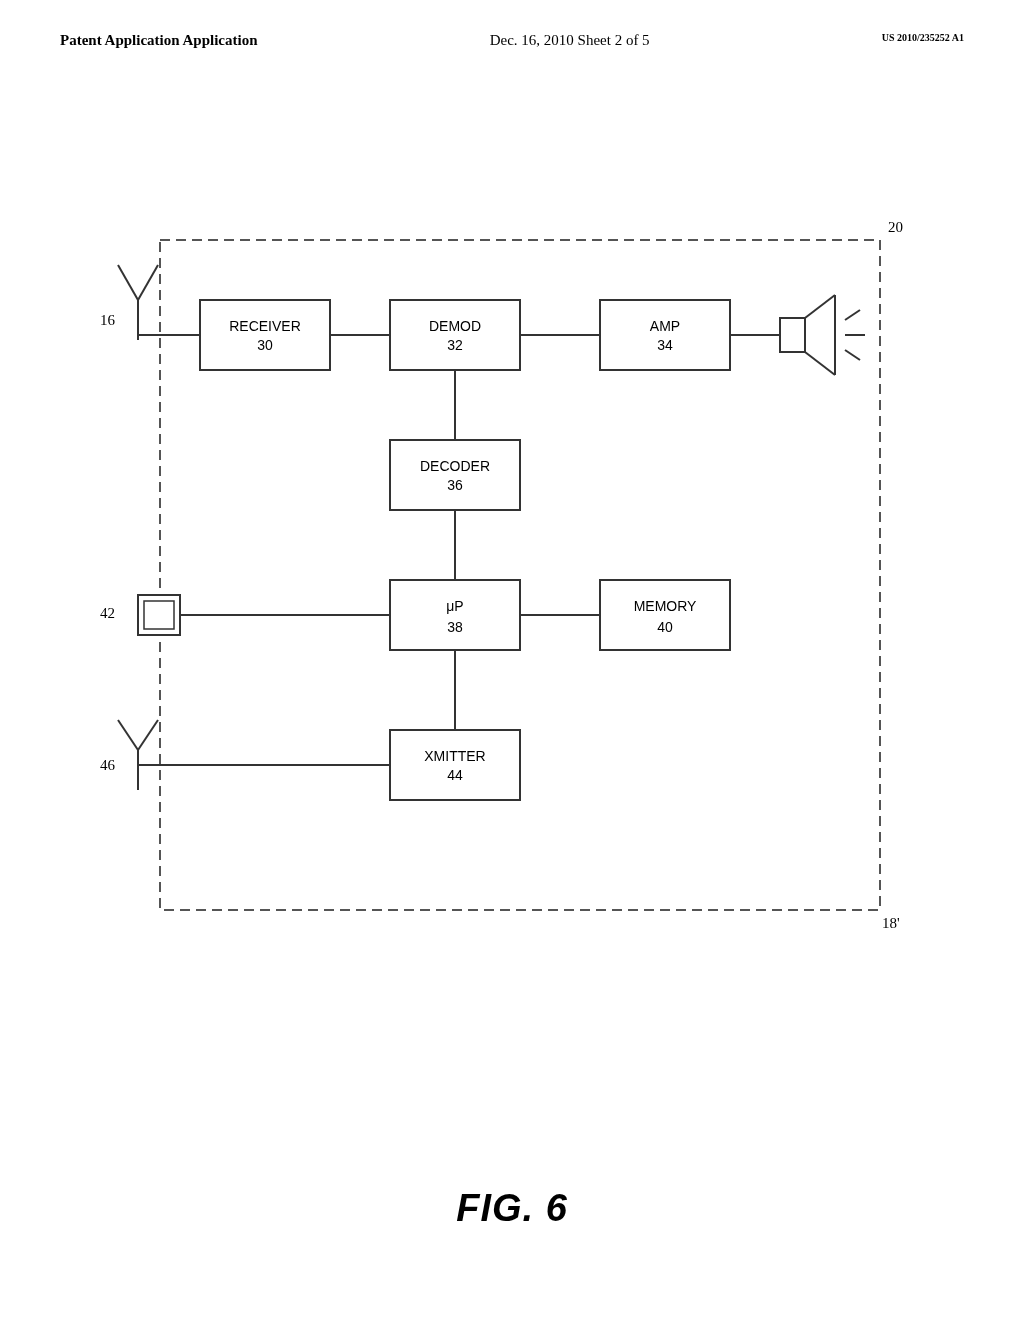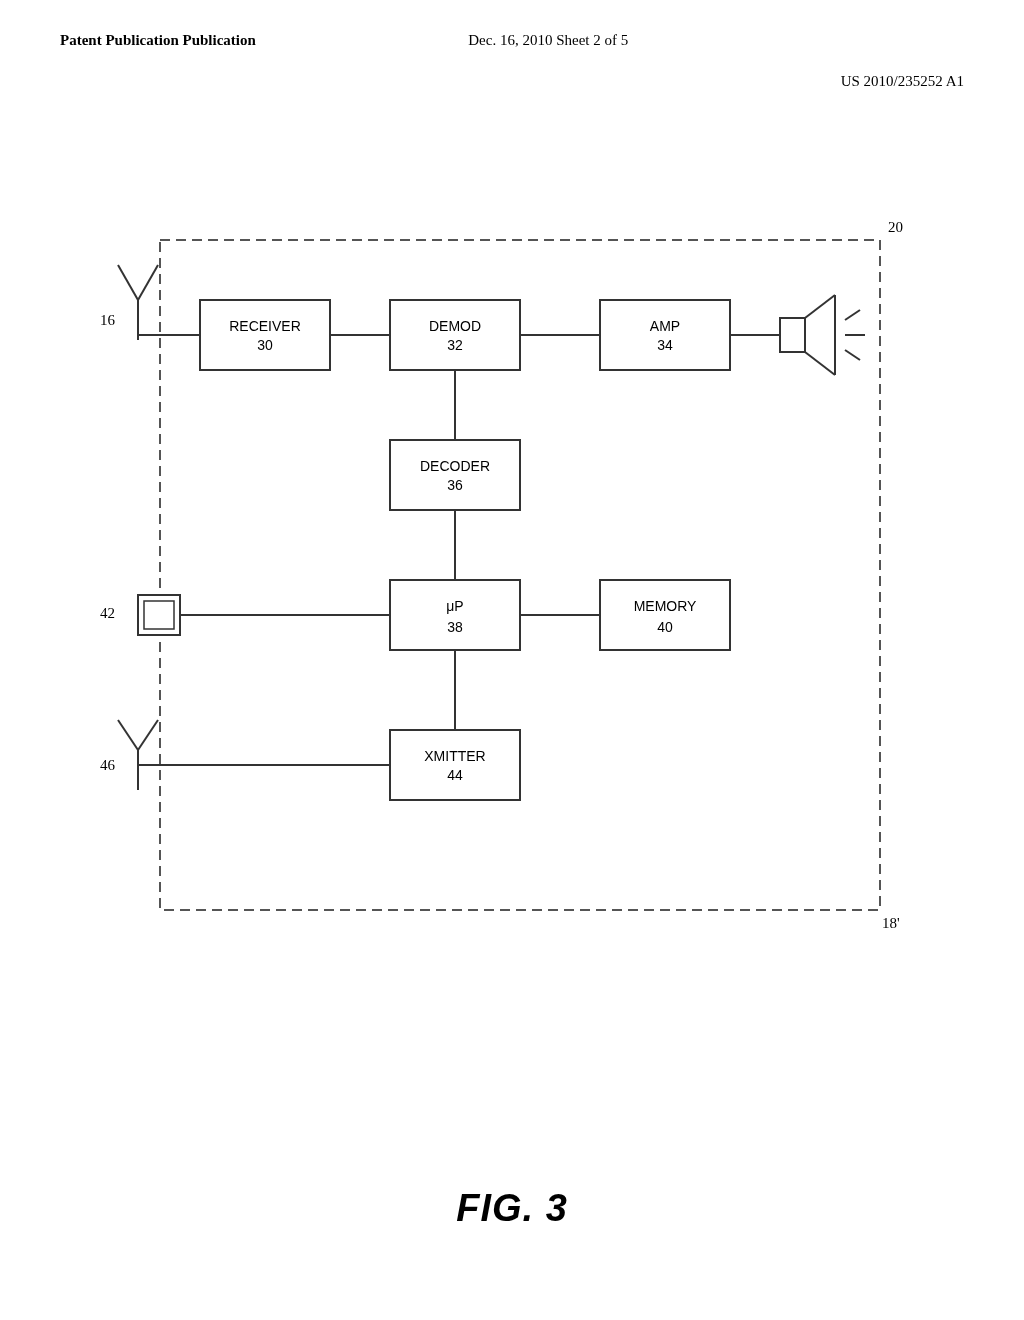--- a/index.html
+++ b/index.html
@@ -22,23 +22,22 @@
     }
     .header-left {
       font-weight: bold;
       font-size: 15px;
     }
     .header-center {
       font-size: 15px;
       text-align: center;
     }
     .header-right {
-      font-size: 15px;
-      font-weight: normal;
-      margin-top: 41px;
+      font-size: 10px;
+      font-weight: bold;
     }
 
     
     .diagram-area {
       position: absolute;
       top: 180px;
       left: 60px;
       width: 900px;
       height: 780px;
     }
@@ -62,21 +61,21 @@
       font-weight: bold;
       font-style: italic;
       font-family: Arial, sans-serif;
       letter-spacing: 1px;
     }
   </style>
 </head>
 <body>
 
 <div class="header">
-  <div class="header-left">Patent Publication Publication</div>
+  <div class="header-left">Patent Application Application</div>
   <div class="header-center">Dec. 16, 2010   Sheet 2 of 5</div>
   <div class="header-right">US 2010/235252 A1</div>
 </div>
 
 <div class="diagram-area">
   <svg class="diagram-svg" viewBox="0 0 900 780" xmlns="http://www.w3.org/2000/svg">
 
     <rect x="100" y="60" width="720" height="670" fill="none" stroke="#555" stroke-width="2" stroke-dasharray="10,6"></rect>
 
     <text x="828" y="52" font-size="15" font-family="Times New Roman, serif">20</text>
@@ -160,13 +159,13 @@
     <line x1="78" y1="570" x2="58" y2="540" stroke="#333" stroke-width="2"></line>
     <line x1="78" y1="570" x2="98" y2="540" stroke="#333" stroke-width="2"></line>
 
     <text x="40" y="590" font-size="15" font-family="Times New Roman, serif">46</text>
 
     <line x1="100" y1="155" x2="140" y2="155" stroke="#333" stroke-width="2"></line>
 
   </svg>
 </div>
 
-<div class="fig-caption">FIG. 3</div>
+<div class="fig-caption">FIG. 6</div>
 
 </body></html>

